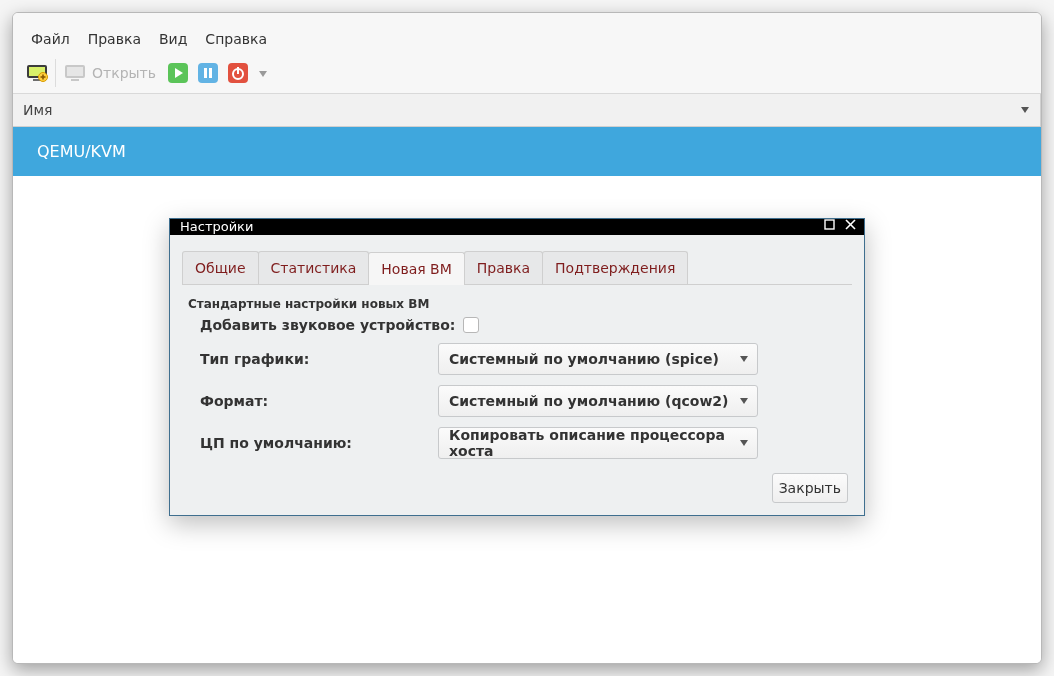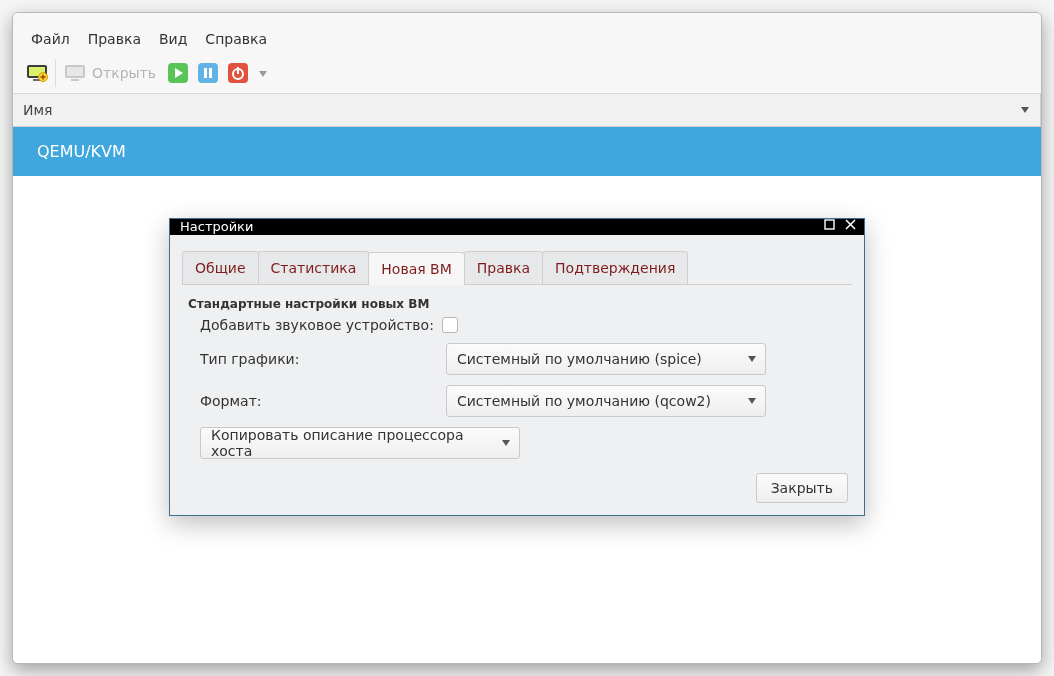--- a/index.html
+++ b/index.html
@@ -70,40 +70,40 @@
 }
 .tab {
   padding: 8px 12px; border: 1px solid #cfcfcf; border-bottom: none;
   background: #e7e8e9; margin-right: -1px; border-radius: 3px 3px 0 0;
   cursor: default;
 }
 .tab.active { background: #f6f6f6; position: relative; top: 1px; }
 
 .section-title { font-weight: 700; font-size: 12px; color: #333; margin: 2px 0 6px 6px; }
 
-.form { display: grid; grid-template-columns: 230px 1fr; gap: 10px 16px; align-items: center; padding: 0 6px 6px 18px; }
+.form { display: grid; grid-template-columns: 230px 1fr; gap: 10px 8px; align-items: center; padding: 0 6px 6px 18px; font-weight: bold; }
 .form-row-full { grid-column: 1 / span 2; display:flex; align-items:center; gap:8px; font-size:14px; color:#333; }
 .form-label { font-size: 14px; color: #333; }
 .form-label.twoline { line-height: 1.25; }
 
 .checkbox { width: 16px; height: 16px; border: 1px solid #b7b7b7; border-radius: 3px; background: #fff; }
 
 .combo {
   display: flex; align-items: center; justify-content: space-between;
   height: 32px; padding: 0 8px 0 10px;
   border: 1px solid #c7c9cb; border-radius: 3px;
   background: linear-gradient(#fbfbfb,#efefef);
   font-size: 14px; color: #333; cursor: default;
   width: 320px;
 }
 .combo .caret { color: #5a5a5a; }
 
 .dialog-footer { display:flex; justify-content:flex-end; padding: 8px 4px 2px 4px; }
 .btn {
-  height: 30px; padding: 0 14px; font-size: 14px; color: #333;
+  height: 30px; padding: 0 6px; font-size: 14px; color: #333;
   border: 1px solid #c7c9cb; border-radius: 3px;
   background: linear-gradient(#fbfbfb,#efefef); cursor: default;
 }
 </style>
 </head>
 <body>
 
 <div class="window-outer">
 
   <div class="menubar">
@@ -226,20 +226,21 @@
           <span class="form-label">Формат:</span>
           <div class="combo">
             <span>Системный по умолчанию (qcow2)</span>
             <span class="caret">
               <svg width="10" height="10">
                   <polygon points="1,2 9,2 5,8" fill="#555"></polygon>
                 </svg>
             </span>
           </div>
 
+          <span class="form-label">ЦП по умолчанию:</span>
           <div class="combo">
             <span>Копировать описание процессора хоста</span>
             <span class="caret">
               <svg width="10" height="10">
                   <polygon points="1,2 9,2 5,8" fill="#555"></polygon>
                 </svg>
             </span>
           </div>
 
         </div>

